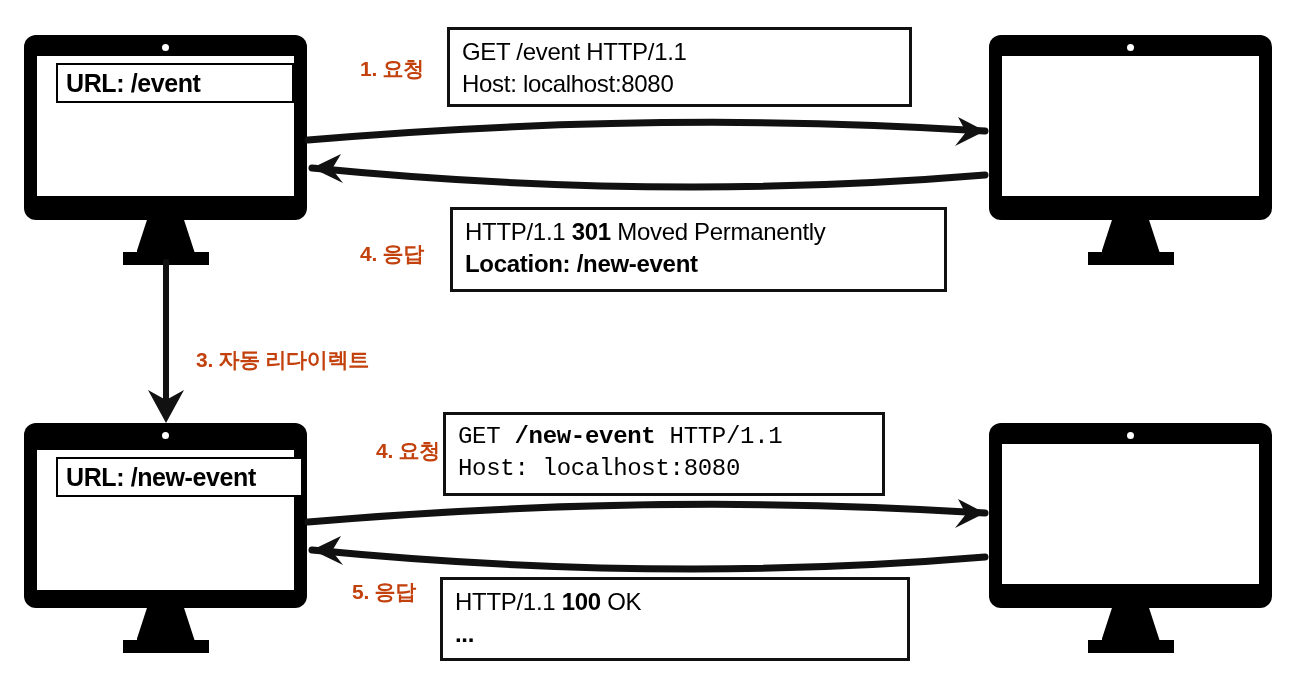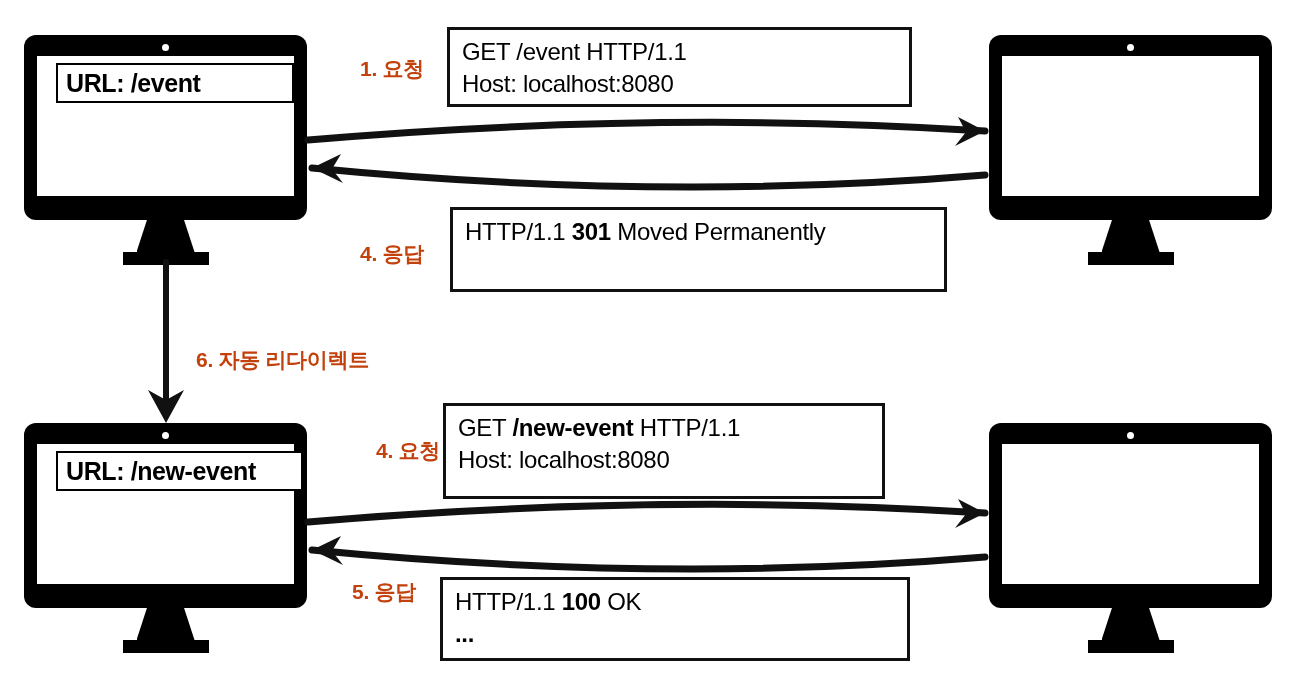--- a/index.html
+++ b/index.html
@@ -133,21 +133,21 @@
     <div class="webcam-dot" style="top:9px;"></div>
     <div class="monitor-screen" style="left:13px; top:21px; width:257px; height:140px;"></div>
     <div class="monitor-neck" style="top:185px; width:58px; height:32px; margin-left:-29px;
                 clip-path: polygon(18% 0%, 82% 0%, 100% 100%, 0% 100%);"></div>
     <div class="monitor-foot" style="top:217px; width:86px; height:13px; margin-left:-43px;"></div>
   </div>
 
   <div class="monitor" style="left:24px; top:423px; width:283px; height:215px;">
     <div class="monitor-bezel" style="height:185px;"></div>
     <div class="webcam-dot" style="top:9px;"></div>
-    <div class="monitor-screen" style="left:13px; top:21px; width:257px; height:140px;">
+    <div class="monitor-screen" style="left:13px; top:27px; width:257px; height:140px;">
       <div class="url-chip" style="left:9px; top:7px; width:247px; height:40px;">
         <span>URL: /new-event</span>
       </div>
     </div>
     <div class="monitor-neck" style="top:185px; width:58px; height:32px; margin-left:-29px;
                 clip-path: polygon(18% 0%, 82% 0%, 100% 100%, 0% 100%);"></div>
     <div class="monitor-foot" style="top:217px; width:86px; height:13px; margin-left:-43px;"></div>
   </div>
 
   <div class="monitor" style="left:989px; top:423px; width:283px; height:215px;">
@@ -182,40 +182,43 @@
     </g>
 
     <g>
       <path d="M985,557 Q660,584 312,550" stroke="#111111" stroke-width="7" fill="none" stroke-linecap="round"></path>
       <path d="M312,550 L341,536 L332,551 L343,565 Z" fill="#111111"></path>
     </g>
   </svg>
 
   <div class="step-label" style="left:360px; top:55px;">1. 요청</div>
   <div class="step-label" style="left:360px; top:240px;">4. 응답</div>
-  <div class="step-label" style="left:196px; top:346px;">6. 자동 리다이렉트</div>
+  <div class="step-label" style="left:196px; top:346px;">3. 자동 리다이렉트</div>
   <div class="step-label" style="left:376px; top:437px;">4. 요청</div>
   <div class="step-label" style="left:352px; top:578px;">5. 응답</div>
 
   <div class="msg-box" style="left:447px; top:27px; width:465px; height:80px;">
     <div class="msg-line">
       <span>GET /event HTTP/1.1</span>
     </div>
     <div class="msg-line">
       <span>Host: localhost:8080</span>
     </div>
   </div>
 
   <div class="msg-box" style="left:450px; top:207px; width:497px; height:85px;">
     <div class="msg-line">
       <span>HTTP/1.1 </span><b>301</b><span> Moved Permanently</span>
     </div>
-  </div>
-
-  <div class="msg-box" style="left:443px; top:403px; width:442px; height:96px;">
+    <div class="msg-line">
+      <b>Location: /new-event</b>
+    </div>
+  </div>
+
+  <div class="msg-box" style="left:443px; top:412px; width:442px; height:84px;font-family:Liberation Mono, monospace;">
     <div class="msg-line">
       <span>GET </span><b>/new-event</b><span> HTTP/1.1</span>
     </div>
     <div class="msg-line">
       <span>Host: localhost:8080</span>
     </div>
   </div>
 
   <div class="msg-box" style="left:440px; top:577px; width:470px; height:84px;">
     <div class="msg-line">

